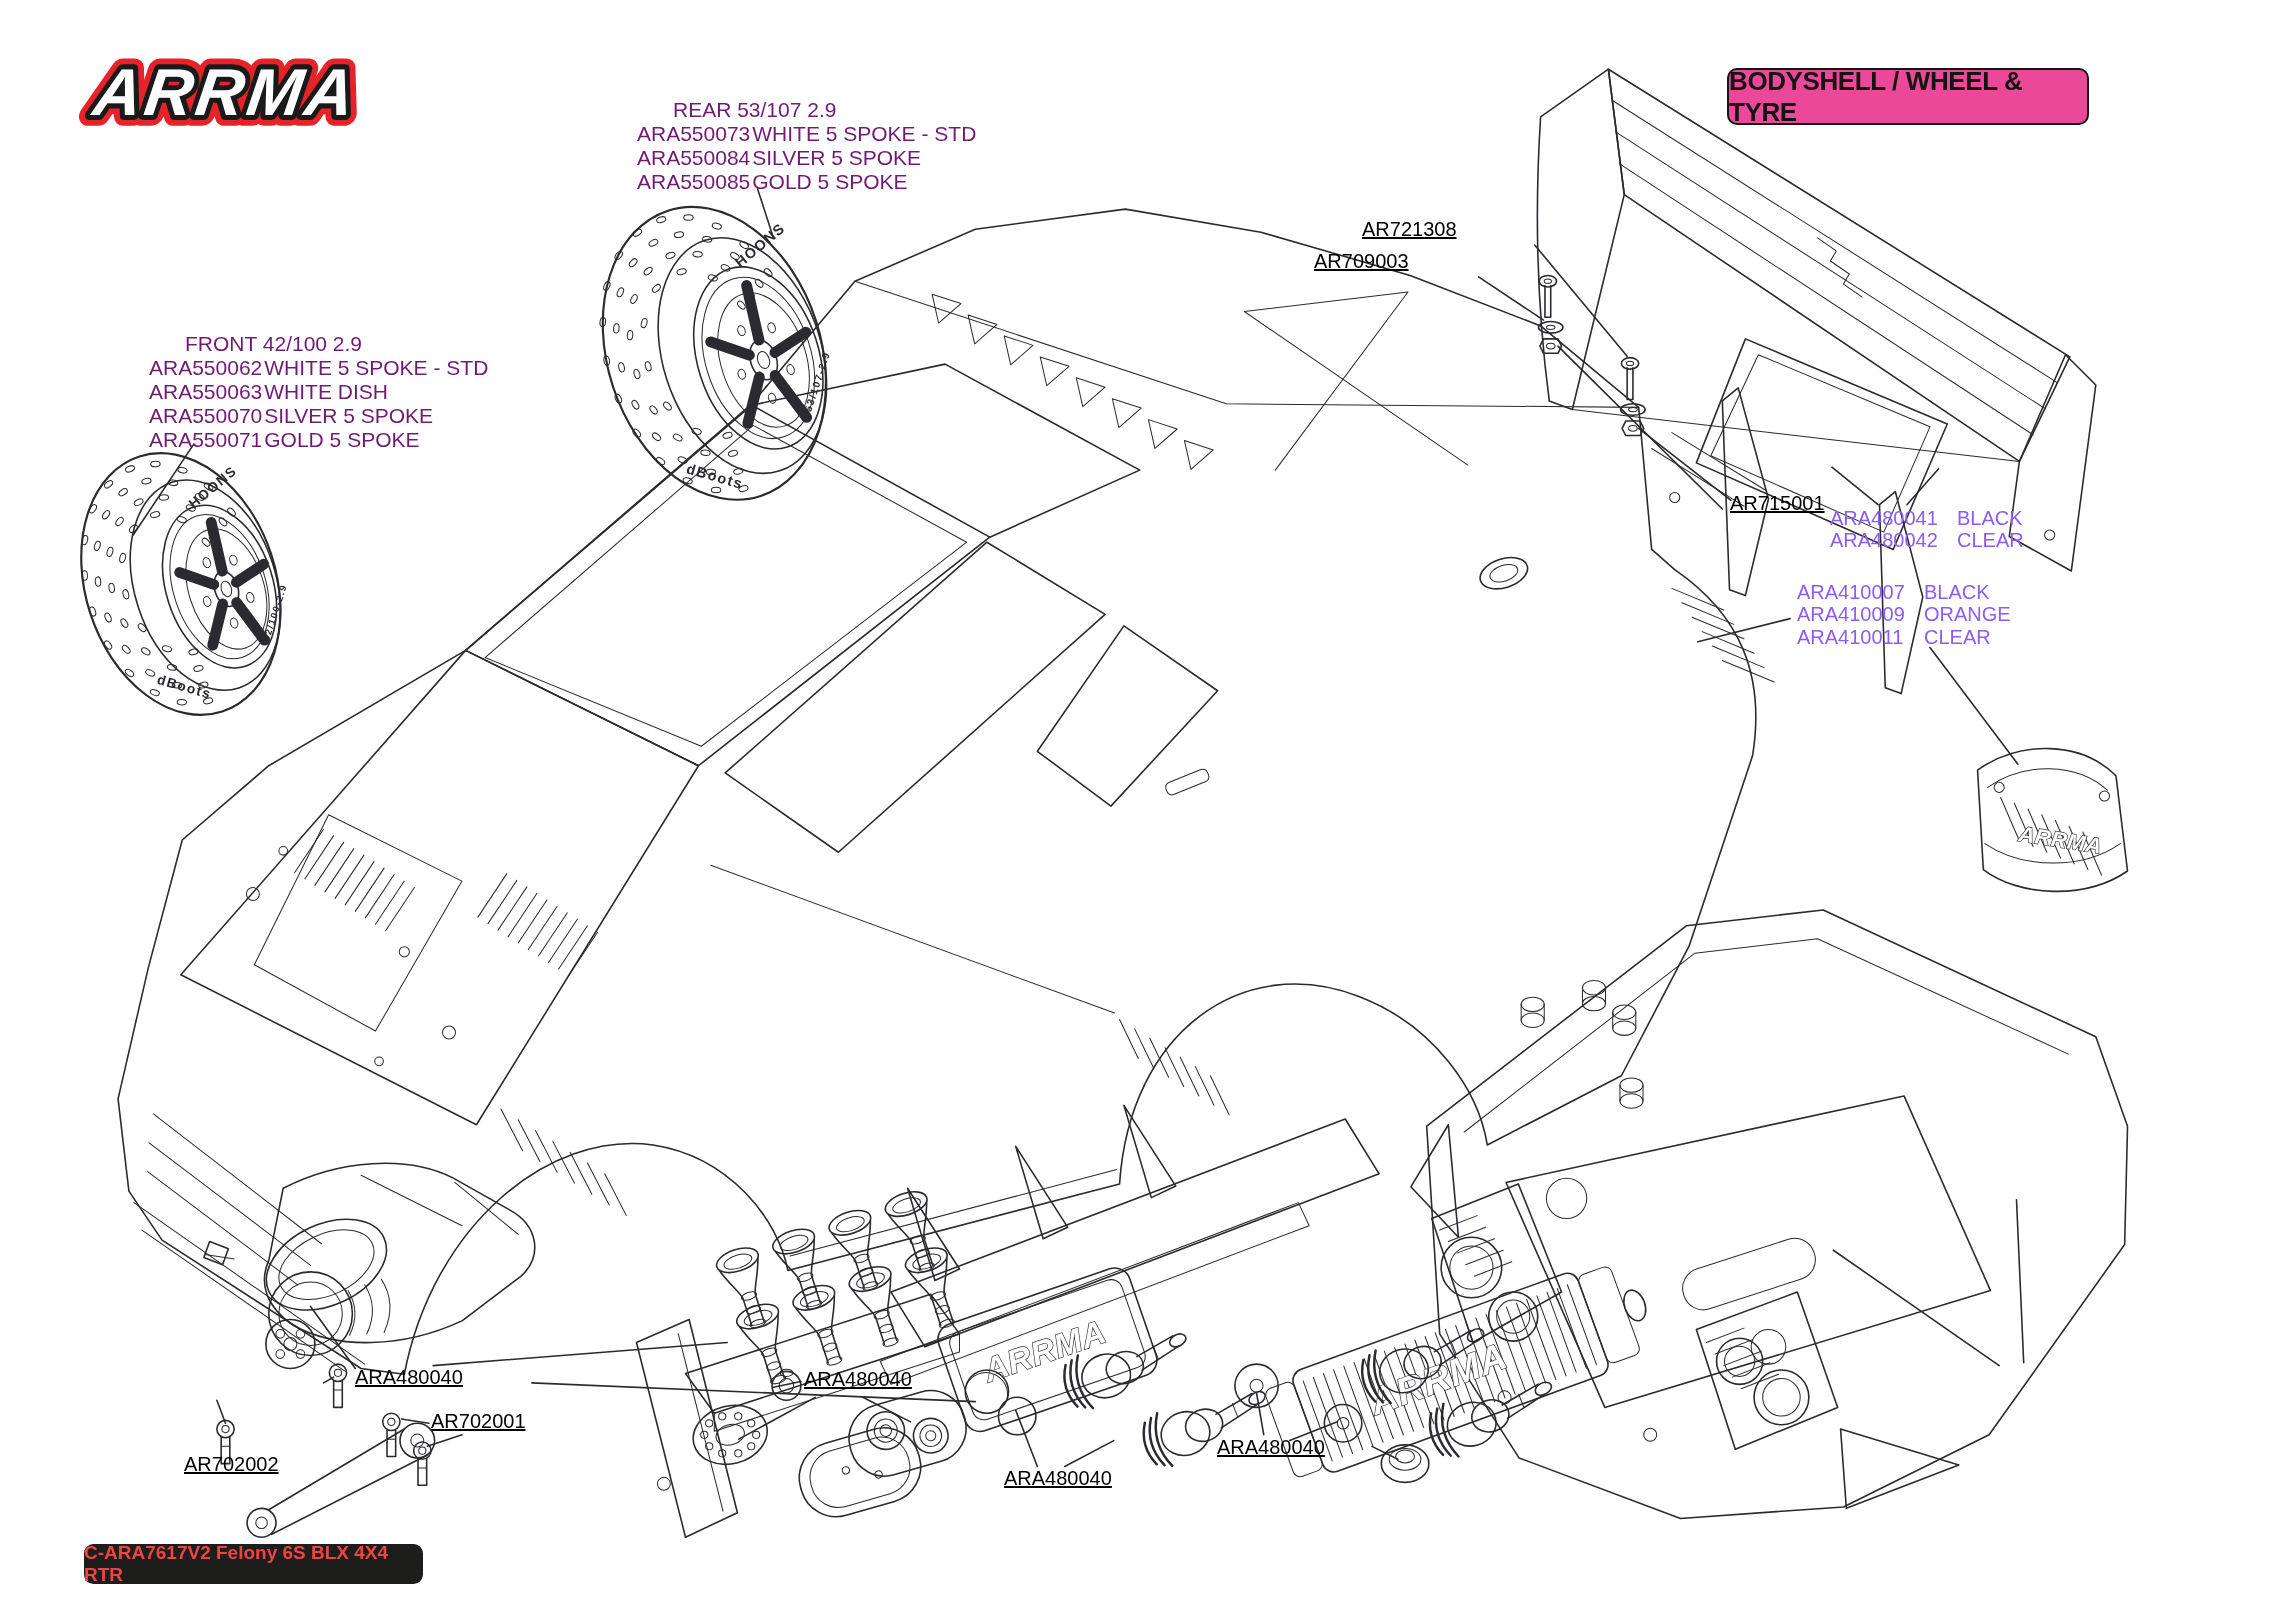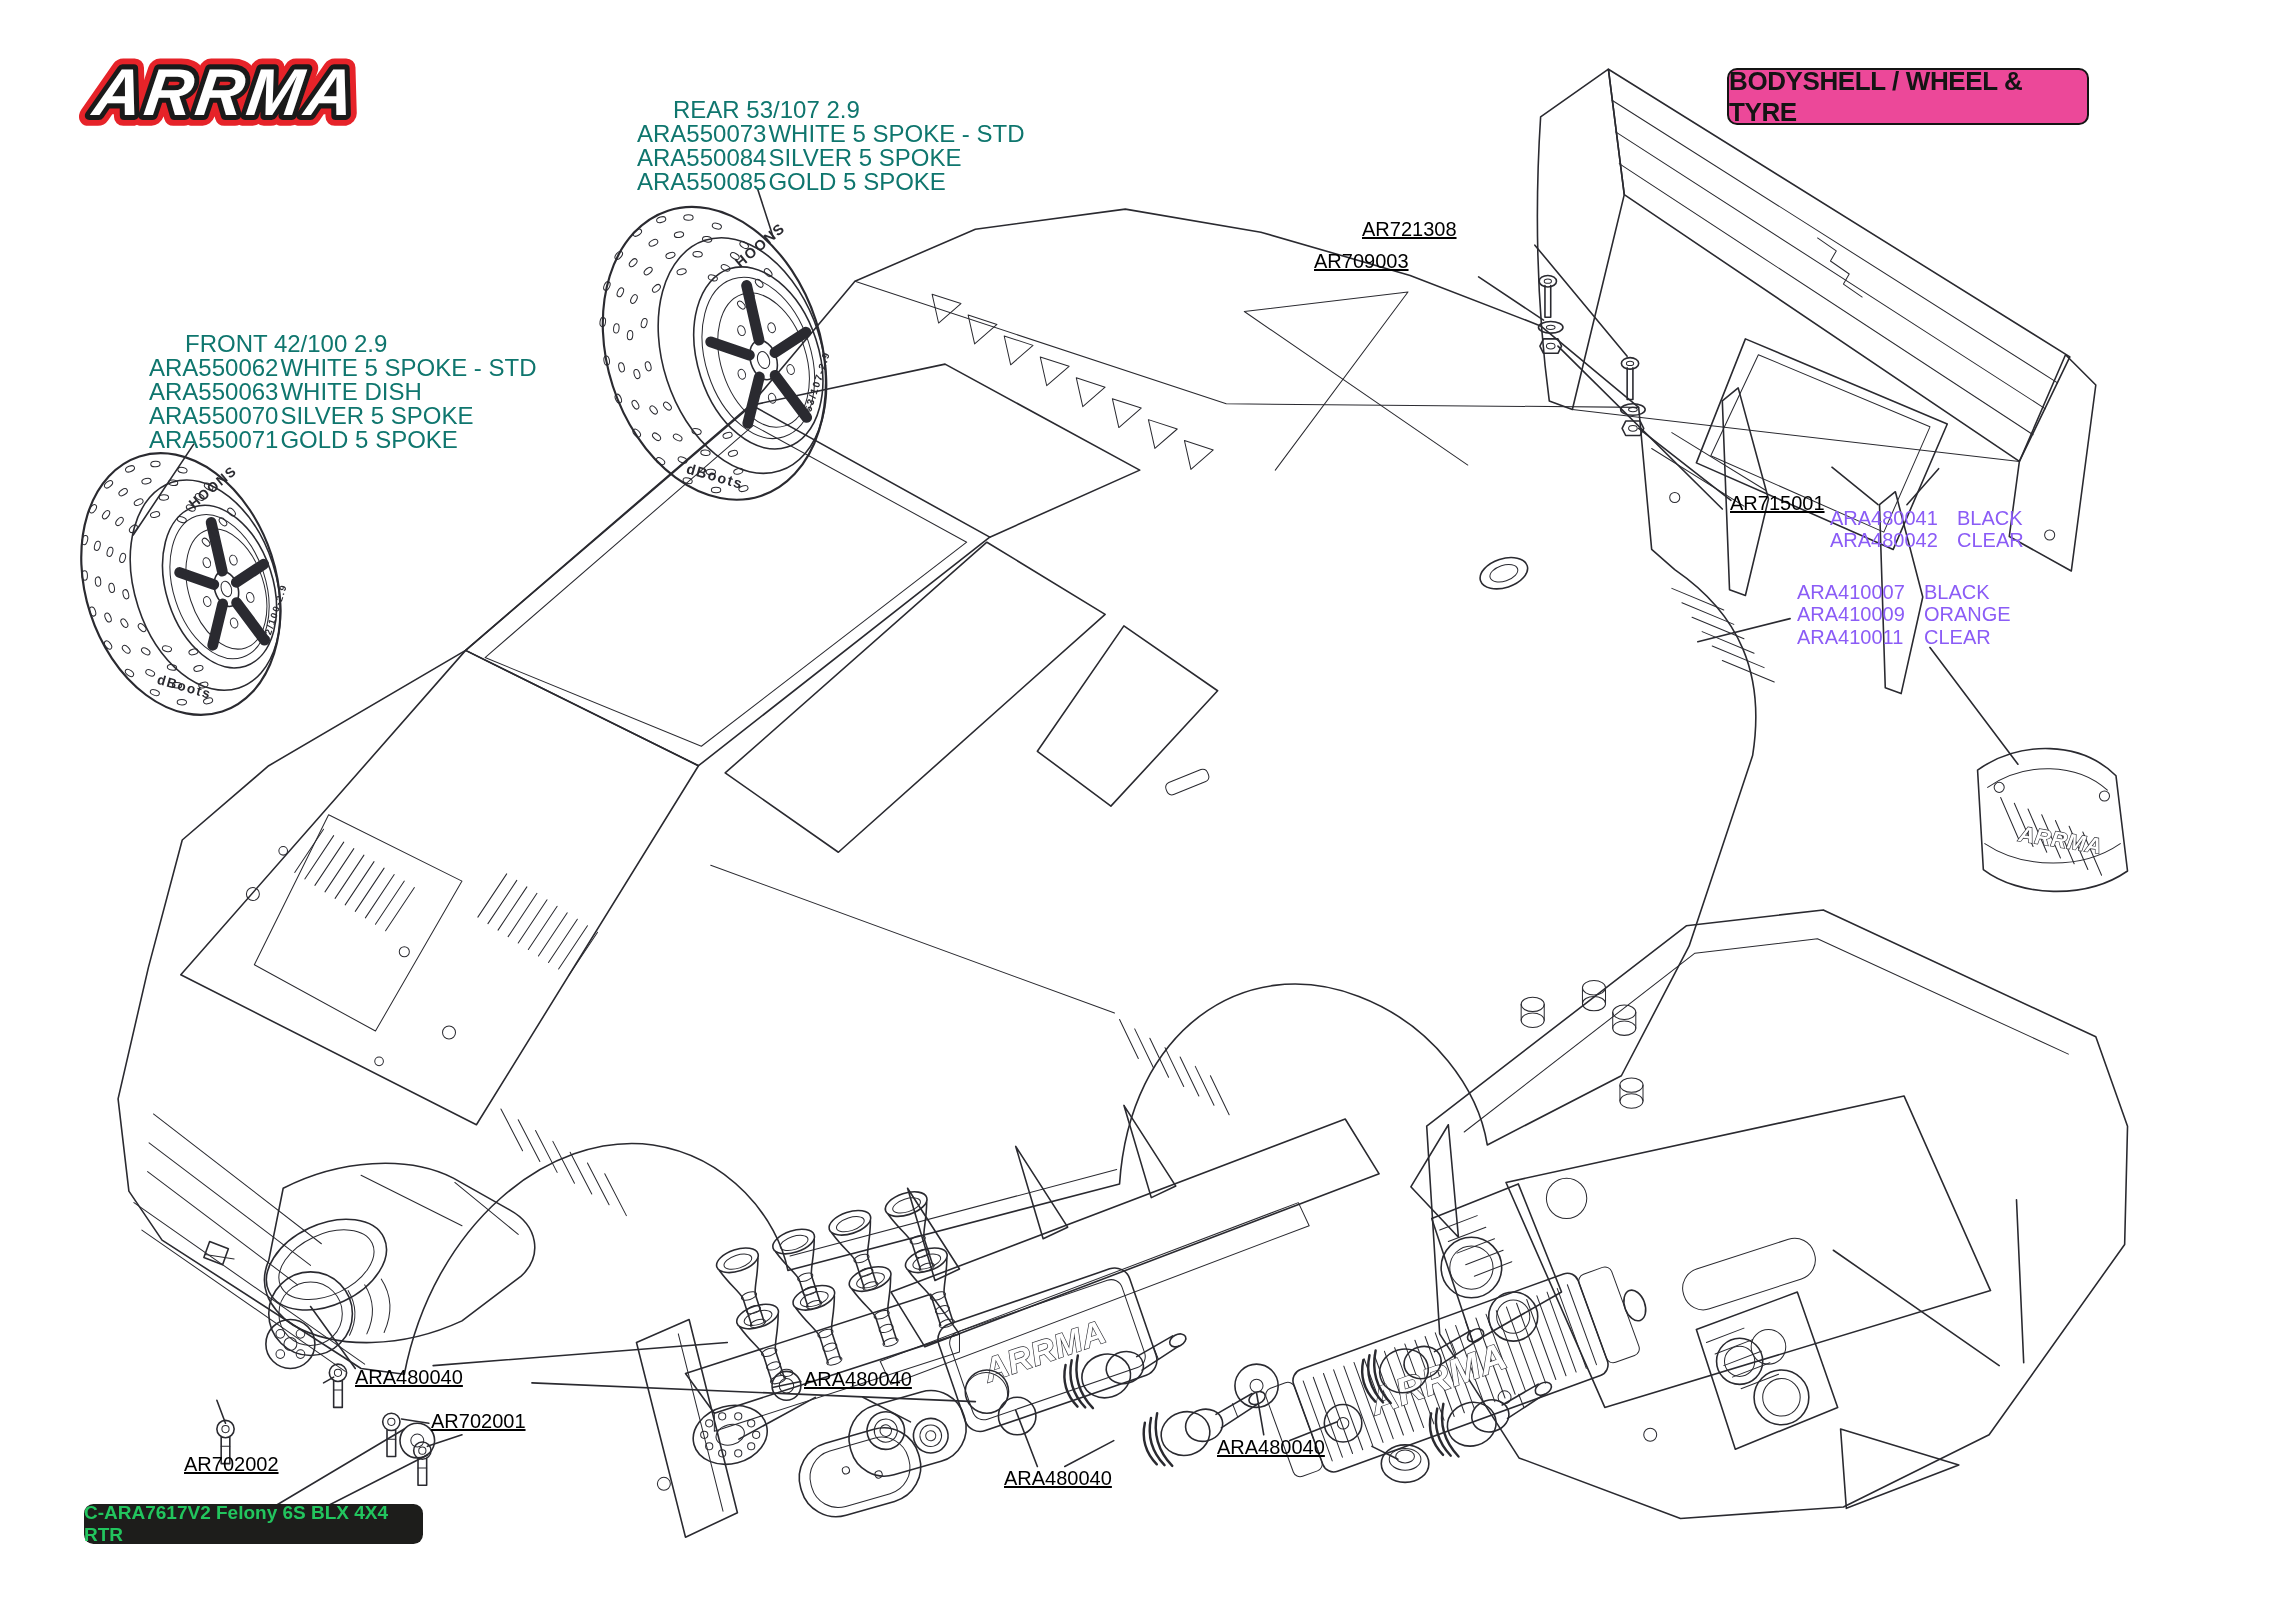--- a/index.html
+++ b/index.html
@@ -6,31 +6,31 @@
   .stage{position:relative;width:2273px;height:1623px;background:#ffffff;overflow:hidden;
          font-family:"Liberation Sans",sans-serif;}
   svg{position:absolute;left:0;top:0;}
   .ln{fill:none;stroke:#2a2a30;stroke-width:2.2;stroke-linejoin:round;stroke-linecap:round;}
   .thin{stroke-width:1.4;}
   .thk{stroke-width:3;}
   .svgtxt{font-family:"Liberation Sans",sans-serif;fill:#ffffff;stroke:#2a2a30;stroke-width:1.8;
           paint-order:stroke;font-weight:bold;font-style:italic;letter-spacing:1px;}
   .tyretxt{font-family:"Liberation Sans",sans-serif;fill:#2a2a30;font-weight:bold;letter-spacing:2px;}
   .callout{position:absolute;font-size:20px;line-height:1.05;color:#000000;white-space:nowrap;text-decoration:underline;}
-  .spec{position:absolute;font-size:24px;line-height:24px;color:#0f766e;white-space:nowrap;}
+  .spec{position:absolute;font-size:21px;line-height:24px;color:#701a75;white-space:nowrap;}
   .spec .t{margin-left:36px;}
   .spec .code{display:inline-block;margin-right:2px;}
   .pgroup{position:absolute;font-size:20px;line-height:22.4px;color:#8b5cf6;white-space:nowrap;}
   .pgroup .code{display:inline-block;min-width:127px;}
   .titlebox{position:absolute;left:1727px;top:68px;width:358px;height:53px;border:2.9px solid #141414;
             border-radius:10px;display:flex;align-items:center;justify-content:center;
             font-size:26px;font-weight:bold;color:#141414;letter-spacing:-0.4px;background:#ec4899;}
-  .footerbox{position:absolute;left:84px;top:1504px;width:339px;height:40px;background:#1d1d1b;
+  .footerbox{position:absolute;left:84px;top:1544px;width:339px;height:40px;background:#1d1d1b;
              border-radius:9.4px;display:flex;align-items:center;justify-content:center;
-             font-size:19px;font-weight:bold;color:#22c55e;letter-spacing:0px;}
+             font-size:19px;font-weight:bold;color:#ef4444;letter-spacing:0px;}
 </style>
 </head>
 <body>
 
 <div class="stage">
 
 <svg width="2273" height="1623" viewBox="0 0 3151 2251">
 
   <g>
     <path class="ln" d="M2136,162 L2230,96 L2252,270 L2180,568 L2148,556 C2130,420 2128,286 2136,162 Z"></path>

